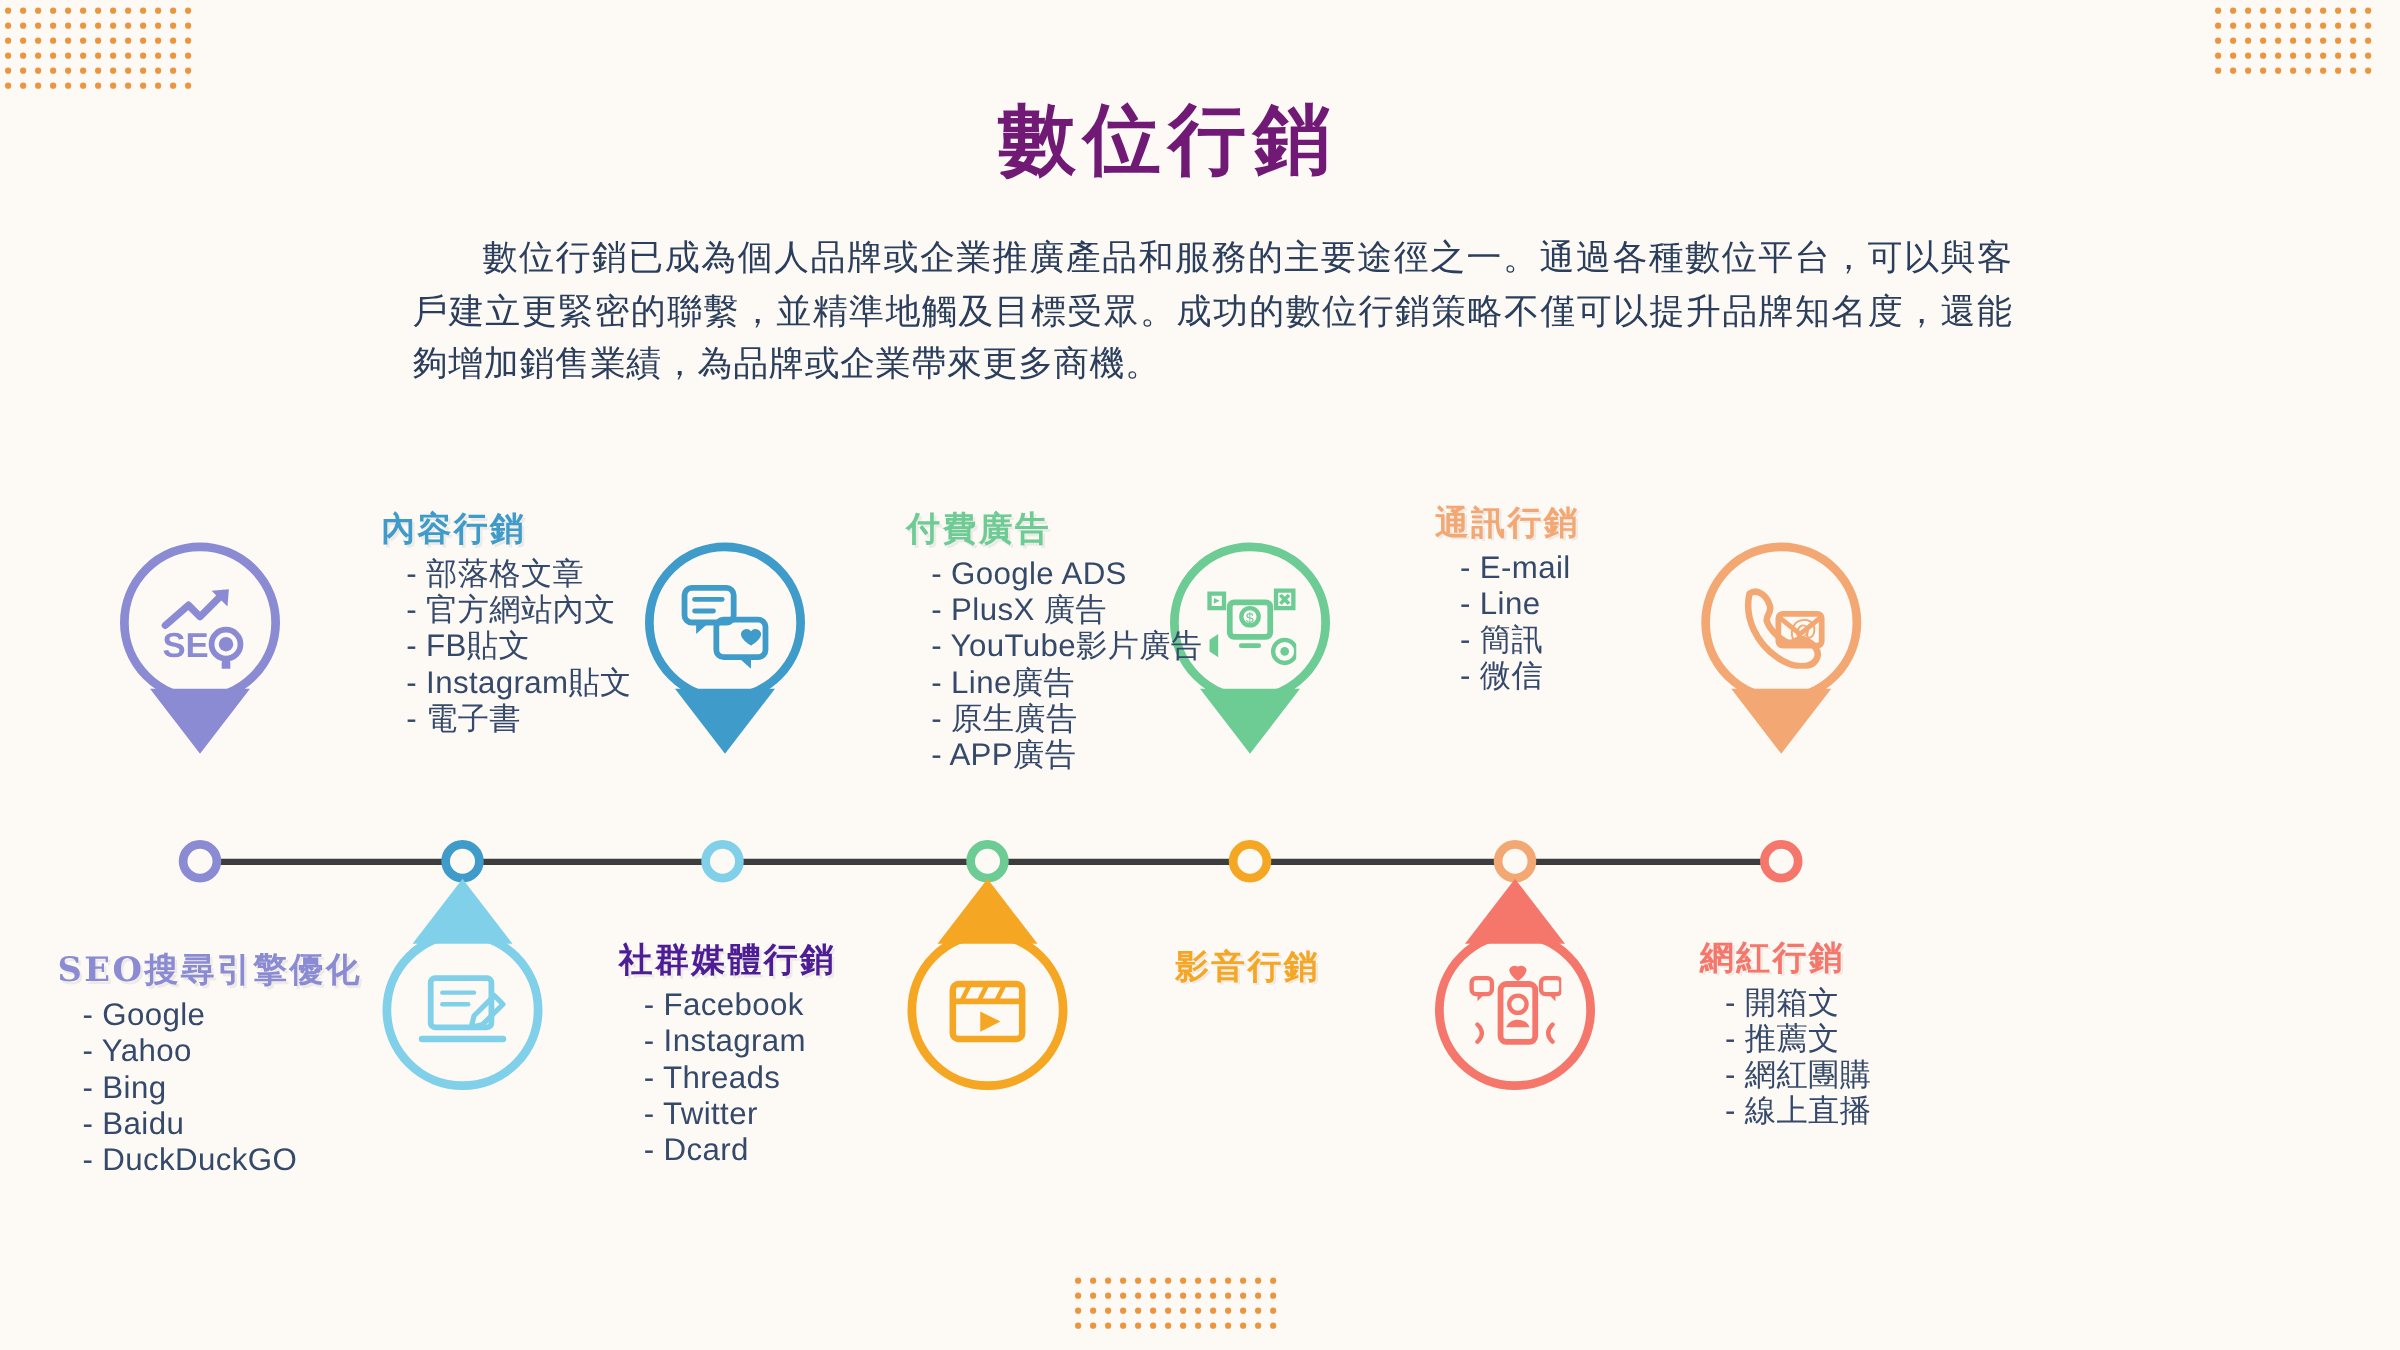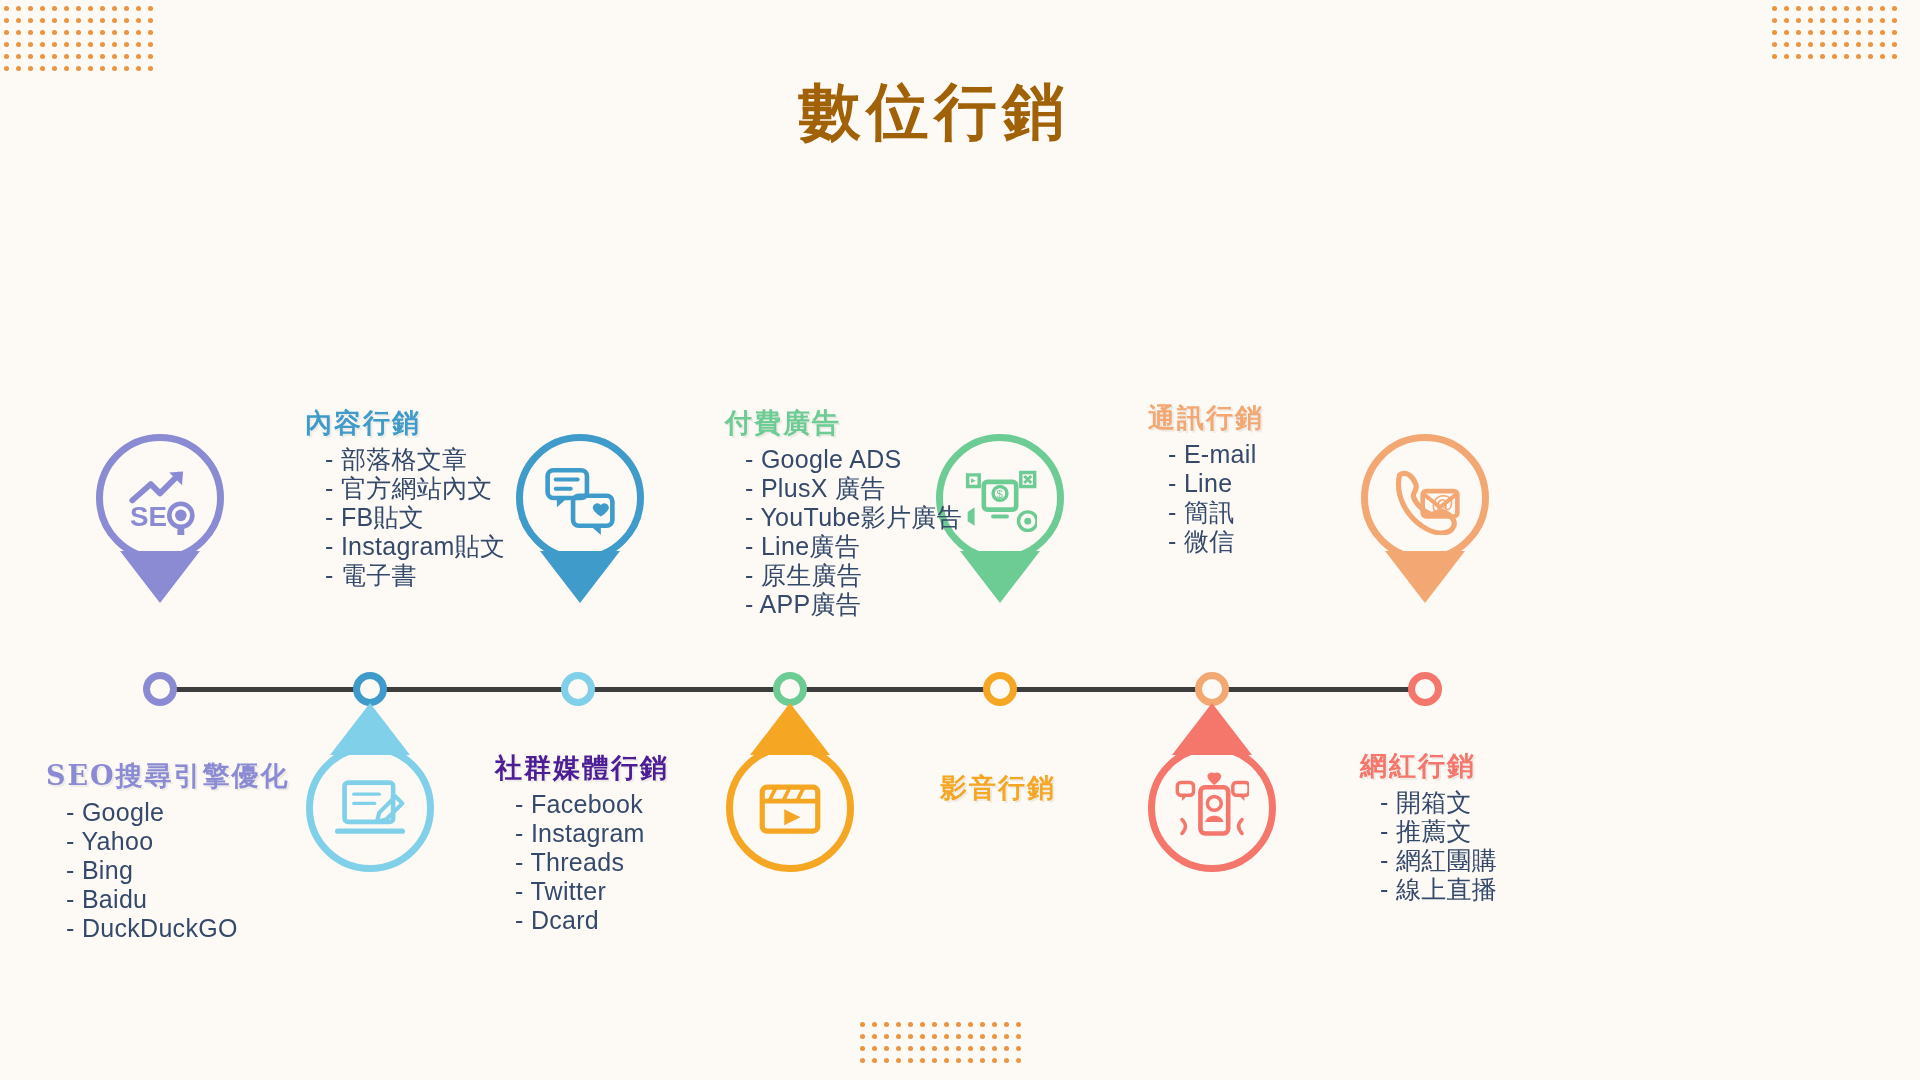--- a/index.html
+++ b/index.html
@@ -21,21 +21,21 @@
   #dots-tl { top: 6px; left: 4px; }
   #dots-tr { top: 6px; right: 16px; }
   #dots-bc { bottom: 10px; left: 860px; }
 
   
   #title {
     position: absolute; top: 70px; left: 0; width: 1869px;
     text-align: center;
     font-family: "DejaVu Serif", "Liberation Serif", serif;
     font-weight: 700; font-size: 62px; letter-spacing: 6px;
-    color: #a16207;
+    color: #701a75;
   }
   #intro {
     position: absolute; top: 185px; left: 330px; width: 1280px;
     font-family: "DejaVu Serif", "Liberation Serif", serif;
     font-size: 28px; line-height: 1.52; color: #2b3f5c;
     text-align: justify; text-indent: 2em;
     letter-spacing: .5px;
   }
 
   
@@ -312,20 +312,21 @@
         <div class="dot" style="background: rgb(232, 130, 30);"></div>
         <div class="dot" style="background: rgb(232, 130, 30);"></div>
         <div class="dot" style="background: rgb(232, 130, 30);"></div>
         <div class="dot" style="background: rgb(232, 130, 30);"></div>
         <div class="dot" style="background: rgb(232, 130, 30);"></div>
         <div class="dot" style="background: rgb(232, 130, 30);"></div>
       </div>
     </div>
 
   <div id="title">數位行銷</div>
+  <div id="intro">數位行銷已成為個人品牌或企業推廣產品和服務的主要途徑之一。通過各種數位平台，可以與客戶建立更緊密的聯繫，並精準地觸及目標受眾。成功的數位行銷策略不僅可以提升品牌知名度，還能夠增加銷售業績，為品牌或企業帶來更多商機。</div>
 
   <div id="axis" style="background: rgb(61, 61, 61);"></div>
 
   <div id="nodes">
       <div class="node-dot" style="left: 160px; border-color: rgb(139, 139, 212);"></div>
       <div class="medallion up" style="left: 160px; border-color: rgb(139, 139, 212); top: 434px;">
         <div class="pin" style="border-top-color: rgb(139, 139, 212);"></div>
         <svg viewBox="0 0 64 64">
     <path d="M8 34 L24 20 L32 28 L48 12" fill="none" stroke="#8b8bd4" stroke-width="5" stroke-linecap="round" stroke-linejoin="round"></path>
     <path d="M40 10 L52 9 L51 21 Z" fill="#8b8bd4"></path>
@@ -422,21 +423,21 @@
         <div class="pin" style="border-bottom-color: rgb(245, 166, 35);"></div>
         <svg viewBox="0 0 64 64">
     <rect x="8" y="14" width="48" height="38" rx="4" fill="none" stroke="#f5a623" stroke-width="4.5"></rect>
     <line x1="8" y1="26" x2="56" y2="26" stroke="#f5a623" stroke-width="4"></line>
     <line x1="20" y1="14" x2="14" y2="26" stroke="#f5a623" stroke-width="3.2"></line>
     <line x1="32" y1="14" x2="26" y2="26" stroke="#f5a623" stroke-width="3.2"></line>
     <line x1="44" y1="14" x2="38" y2="26" stroke="#f5a623" stroke-width="3.2"></line>
     <path d="M27 33 L41 40 L27 47 Z" fill="#f5a623"></path>
         </svg>
       </div>
-      <div class="block" style="left: 940px; top: 755px; margin-top: 15px;">
+      <div class="block" style="left: 940px; top: 755px;">
         <div class="heading" style="color: rgb(245, 166, 35);">影音行銷</div>
       </div>
       <div class="node-dot" style="left: 1212px; border-color: rgb(243, 168, 115);"></div>
       <div class="medallion up" style="left: 1425px; border-color: rgb(243, 168, 115); top: 434px;">
         <div class="pin" style="border-top-color: rgb(243, 168, 115);"></div>
         <svg viewBox="0 0 64 64">
     <path d="M10 12 c6 -4 12 2 14 8 c2 5 -3 7 -2 11 c2 6 9 13 15 15 c4 1 6 -4 11 -2 c6 2 12 8 8 14 c-4 6 -16 6 -27 -2 C16 47 6 30 10 12 Z" fill="none" stroke="#f3a873" stroke-width="4.5" stroke-linejoin="round"></path>
     <rect x="30" y="26" width="30" height="22" rx="3" fill="none" stroke="#f3a873" stroke-width="4"></rect>
     <path d="M30 28 L45 40 L60 28" fill="none" stroke="#f3a873" stroke-width="3.4"></path>
     <text x="37" y="44" font-family="Liberation Sans, sans-serif" font-size="20" fill="#f3a873">@</text>

